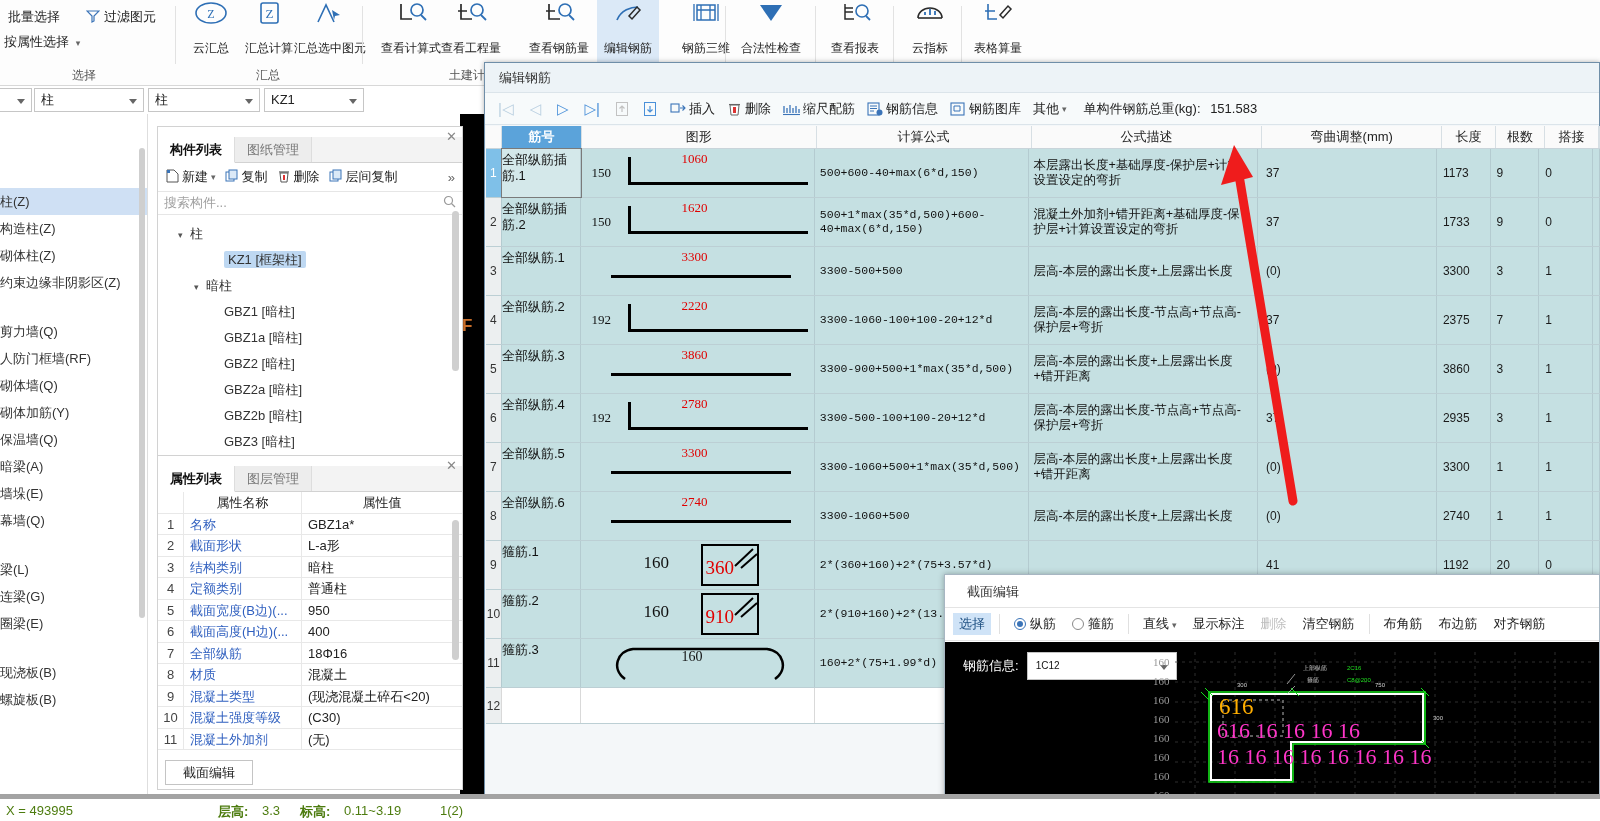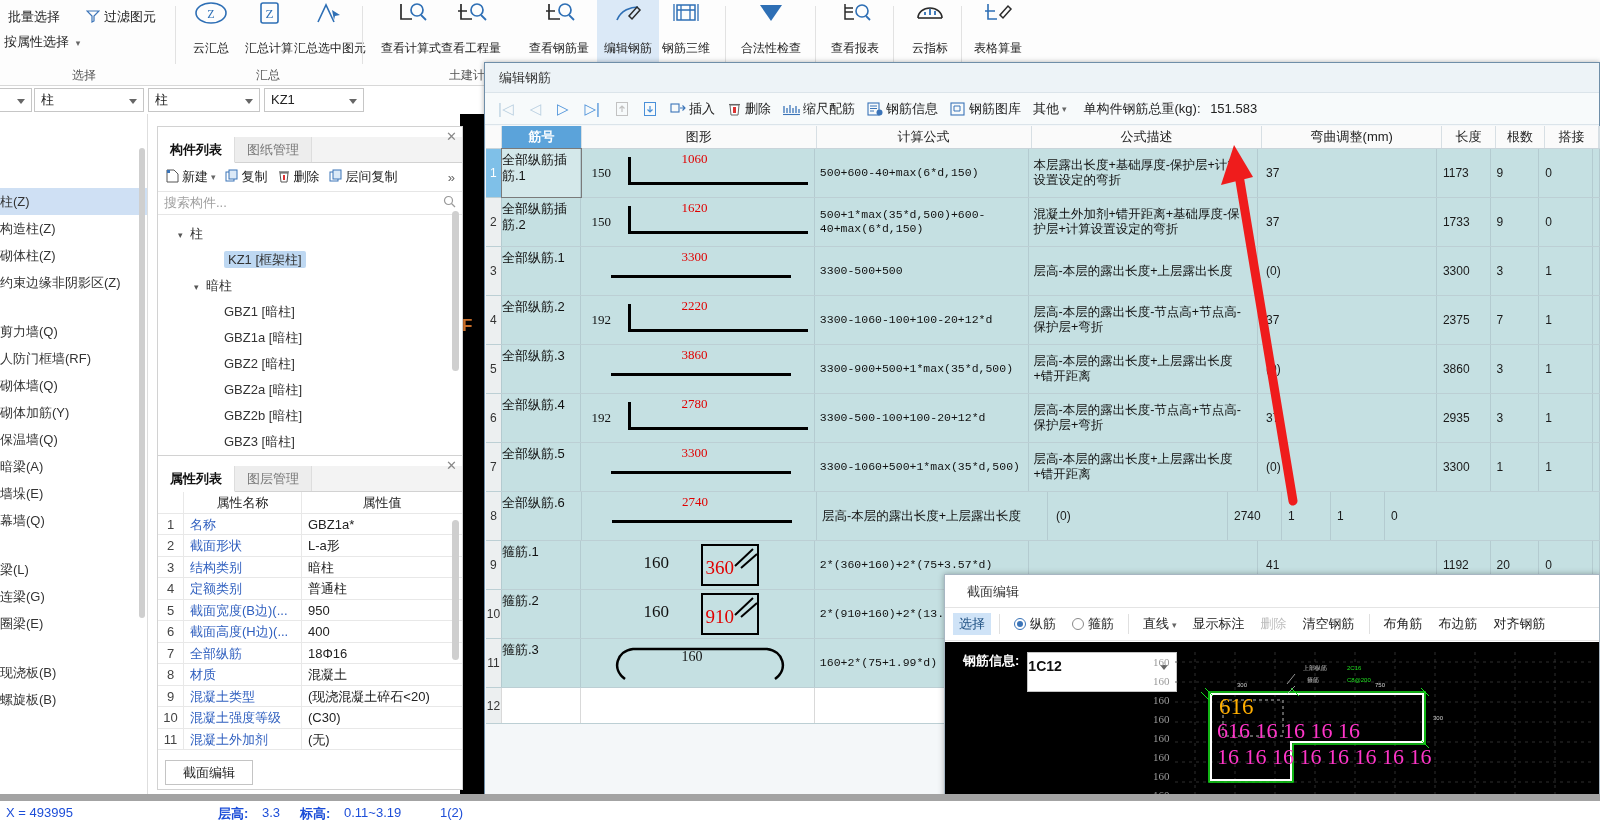--- a/index.html
+++ b/index.html
@@ -127,35 +127,35 @@
   .sdlg-title { height:33px; line-height:33px; padding-left:22px; font-size:13px; color:#333; background:#fff; border-bottom:1px solid #e4e4e4; }
   .sdlg-tools { height:33px; display:flex; align-items:center; font-size:13px; padding-left:8px; gap:4px; border-bottom:1px solid #e4e4e4; background:#fff; }
   .sdlg-tools .it { padding:2px 6px; white-space:nowrap; color:#222; }
   .sdlg-tools .it.sel { background:#cfe3f7; color:#1c4e80; }
   .sdlg-tools .it.dis { color:#bdbdbd; }
   .sdlg-tools .vsep { width:1px; height:20px; background:#e0e0e0; margin:0 4px; }
   .radio { display:inline-block; width:12px; height:12px; border:1.5px solid #3b74b8; border-radius:50%; vertical-align:-2px; margin-right:4px; position:relative; background:#fff; }
   .radio.on:after { content:""; position:absolute; left:2px; top:2px; width:6px; height:6px; border-radius:50%; background:#3b74b8; }
   .radio.off { border-color:#8a8a8a; }
   .sdlg-body { position:absolute; left:0; top:67px; right:0; bottom:0; background:#000; }
-  .rebar-field { position:absolute; left:18px; top:10px; display:flex; gap:8px; color:#fff; font-size:13px;font-weight:bold; }
+  .rebar-field { position:absolute; left:18px; top:10px; display:flex; align-items:center; gap:8px; color:#fff; font-size:13px; }
   .rebar-field .lab { color:#fff; }
-  .rebar-sel { width:150px; height:40px; background:#fff; border:1px solid #c3c3c3; color:#111; font-size:14px; line-height:26px; position:relative; }
+  .rebar-sel { width:150px; height:28px; background:#fff; border:1px solid #c3c3c3; color:#111; font-size:10px; line-height:26px; padding-left:8px; position:relative; }
   .rebar-sel:after { content:""; position:absolute; right:8px; top:12px; border-left:4px solid transparent; border-right:4px solid transparent; border-top:5px solid #666; }
 
   .gridnum { position:absolute; color:#9a9a9a; font-size:11px; font-family:"Liberation Serif",serif; }
 
   
   .wm1 { position:absolute; left:1236px; top:734px; color:#d8d8d8; font-size:26px; white-space:nowrap; }
 
   
   .redarrow { position:absolute; left:1210px; top:140px; width:110px; height:360px; pointer-events:none; }
 
   
-  .statusbar { position:absolute; left:0; top:794px; width:1600px; height:27px; background:#fff; border-top:7px solid #a3a3a3; font-size:13px; color:#1d4ed8; }
+  .statusbar { position:absolute; left:0; top:794px; width:1600px; height:27px; background:#fff; border-top:5px solid #a3a3a3; font-size:13px; color:#4d7c0f; }
   .statusbar span { position:absolute; white-space:nowrap; }
 </style>
 </head>
 <body>
 
 <div id="root">
 
   <div class="ribbon">
 
     <div class="rib-group" style="left:0;width:168px;">
@@ -242,21 +242,21 @@
       </div>
       <div class="rib-btn active" style="left:234px;width:62px;">
         <span class="ico">
           <svg width="32" height="28" viewBox="0 0 32 28">
               <path d="M5 20c4-10 14-13 21-13" fill="none" stroke="#2e6fb5" stroke-width="1.7"></path>
               <path d="M17 16l8-9 3 3-8 9z" fill="none" stroke="#2b2b2b" stroke-width="1.5"></path>
             </svg>
         </span>
         <span class="lbl">编辑钢筋</span>
       </div>
-      <div class="rib-btn" style="left:292px;">
+      <div class="rib-btn" style="left:312px;">
         <span class="ico">
           <svg width="32" height="28" viewBox="0 0 32 28">
               <rect x="7" y="5" width="18" height="15" fill="none" stroke="#2e6fb5" stroke-width="1.5"></rect>
               <path d="M7 10h18M11 5v15M20 5v15M4 4v17M28 4v17" stroke="#2e6fb5" stroke-width="1.3"></path>
             </svg>
         </span>
         <span class="lbl">钢筋三维</span>
       </div>
       <div class="rib-sep" style="left:362px;"></div>
       <div class="rib-btn wide" style="left:368px;width:80px;">
@@ -683,20 +683,21 @@
           </div>
           <div class="trow" style="height: 49px;">
             <div class="c-num">8</div>
             <div class="c-jh">全部纵筋.6</div>
             <div class="c-tx">
               <div class="shp">
                 <span class="val" style="left:100px;top:2px;">2740</span>
                 <span class="hbar" style="left:30px;top:28px;width:180px;"></span>
               </div>
             </div>
+            <div class="c-gs">3300-1060+500</div>
             <div class="c-ms">层高-本层的露出长度+上层露出长度</div>
             <div class="c-wq">(0)</div>
             <div class="c-cd">2740</div>
             <div class="c-gen">1</div>
             <div class="c-dj">1</div>
             <div class="c-last">0</div>
           </div>
           <div class="trow" style="height: 49px;">
             <div class="c-num">9</div>
             <div class="c-jh">箍筋.1</div>

